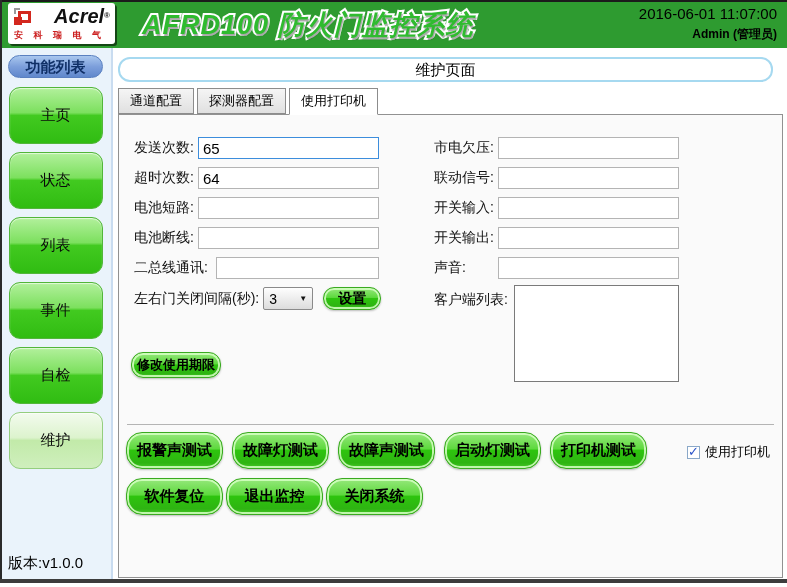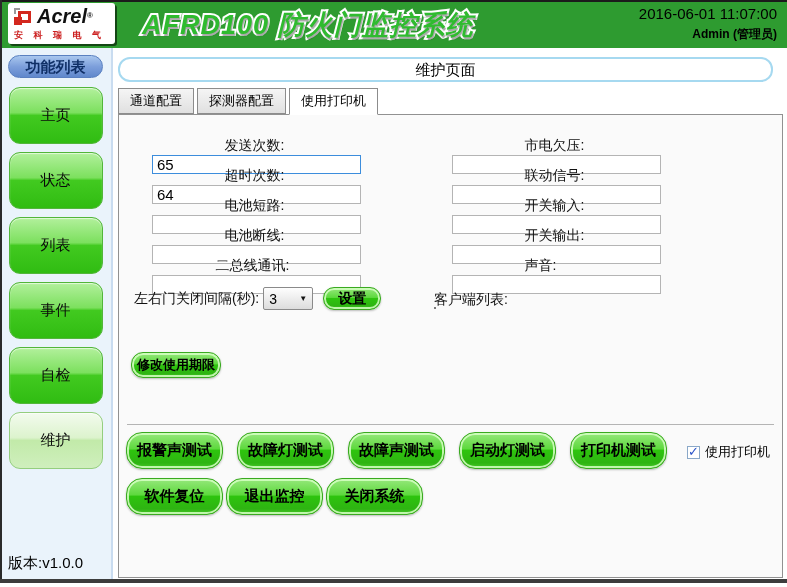--- a/index.html
+++ b/index.html
@@ -8,21 +8,21 @@
 
   
   .edge-top    { position:absolute; left:0; top:0; width:100%; height:2px; background:#1b1b1b; z-index:9; }
   .edge-left   { position:absolute; left:0; top:0; width:2px; height:583px; background:#2a2a2a; z-index:9; }
   .edge-bottom { position:absolute; left:0; top:579px; width:100%; height:4px; background:#3c3c3c; z-index:9; }
 
   
   .header { position:absolute; left:0; top:0; width:100%; height:48px; background:#2e9b30; }
   .logo-box { position:absolute; left:8px; top:3px; width:107px; height:41px; background:#fff;
               border-radius:3px; box-shadow:2px 2px 0 rgba(0,0,0,.55); padding:3px 5px 2px 6px; }
-  .logo-row { display:flex; align-items:flex-start; }
+  .logo-row { display:flex; align-items:flex-start;justify-content:space-between; }
   .logo-mark { position:relative; width:20px; height:19px; margin-right:3px; margin-top:2px; }
   .logo-mark .sq-outline { position:absolute; left:4px; top:3px; width:13px; height:12px; border:3px solid #d3281e; }
   .logo-mark .sq-fill    { position:absolute; left:0px; top:9px; width:8px; height:8px; background:#d3281e; }
   .logo-mark .bracket    { position:absolute; left:0; top:0; width:6px; height:6px; border-left:2px solid #9a9a9a; border-top:2px solid #9a9a9a; }
   .brand { font-size:20px; font-weight:bold; font-style:italic; color:#111; letter-spacing:0; line-height:20px; }
   .brand sup { font-size:8px; font-style:normal; vertical-align:top; }
   .brand-sub { font-size:9px; color:#cc2020; font-weight:bold; letter-spacing:4px; margin-top:2px; white-space:nowrap; }
   .app-title { position:absolute; left:142px; top:7px; font-size:27px; font-weight:bold; font-style:italic;
                color:#2fbb2f; -webkit-text-stroke:4px #ffffff; paint-order:stroke fill;
                text-shadow:1px 2px 1px rgba(0,0,0,.35); white-space:nowrap; letter-spacing:1px; }
@@ -53,21 +53,21 @@
                     text-align:center; line-height:21px; font-size:15px; color:#000; }
   .tabs { position:absolute; left:118px; top:88px; display:flex; z-index:2; }
   .tab { height:26px; line-height:24px; padding:0 11px; font-size:13px; color:#000;
          background:linear-gradient(to bottom,#f5f5f5 0%,#e0e0e0 100%);
          border:1px solid #8c8c8c; margin-right:3px; cursor:pointer; }
   .tab[data-active="true"] { background:#fff; height:27px; border-bottom:1px solid #fff; }
 
   .panel { position:absolute; left:118px; top:114px; width:665px; height:464px;
            border:1px solid #919191; background:#fafafa; }
 
-  .frow { display:flex; align-items:center; height:22px; margin-bottom:8px;flex-direction:column; }
+  .frow { display:flex; align-items:center; height:22px; margin-bottom:8px; }
   .frow label { width:64px; flex-shrink:0; font-size:14px; color:#111; white-space:nowrap; }
   .frow.wide label { width:82px; }
   .frow input[type="text"] { flex:1; min-width:0; height:22px; border:1px solid #b4b4b4; background:#fff;
                  font-size:15px; padding:0 4px; font-family:inherit; color:#000; }
   .frow input.focused { border:1px solid #3c8ddc; }
 
   .col-left  { position:absolute; left:15px;  top:22px; width:245px; }
   .col-right { position:absolute; left:315px; top:22px; width:245px; }
 
   .frow.listrow { align-items:flex-start; height:auto; }
@@ -84,21 +84,21 @@
 
   .green-btn { font-family:inherit; color:#000; font-weight:bold; cursor:pointer;
                background:linear-gradient(to bottom,#96e87c 0%,#5ed93e 45%,#2ec40e 50%,#2eb412 85%,#46c628 100%);
                border:1px solid #3aaa20; border-radius:13px;
                box-shadow:inset 0 0 0 2px rgba(214,255,196,.85), 0 1px 2px rgba(0,0,0,.25); }
   .btn-set    { width:58px;  height:23px; margin-left:10px; font-size:14px; border-radius:11px; }
   .btn-modify { position:absolute; left:12px; top:237px; width:90px; height:26px; font-size:13px; border-radius:12px; }
 
   .divider { position:absolute; left:8px; right:8px; top:309px; border-top:1px solid #b4b4b4; }
 
-  .btn-row1 { position:absolute; left:7px; top:317px; display:flex; gap:14px; }
+  .btn-row1 { position:absolute; left:7px; top:317px; display:flex; gap:9px; }
   .btn-row2 { position:absolute; left:7px; top:363px; display:flex; gap:3px; }
   .test-btn { width:97px; height:37px; font-size:15px; border-radius:16px; }
 
   .printer-check { position:absolute; left:568px; top:328px; display:flex; align-items:center; cursor:pointer; }
   .cb { width:13px; height:13px; background:#fff; border:1px solid #8aa8c8; position:relative; margin-right:5px; }
   .cb[data-checked="true"]::after { content:"✓"; position:absolute; left:0px; top:-3px;
                                     font-size:13px; font-weight:bold; color:#2a52c8; }
   .printer-check span.pc-label { font-size:13px; color:#000; }
 </style>
 </head>

